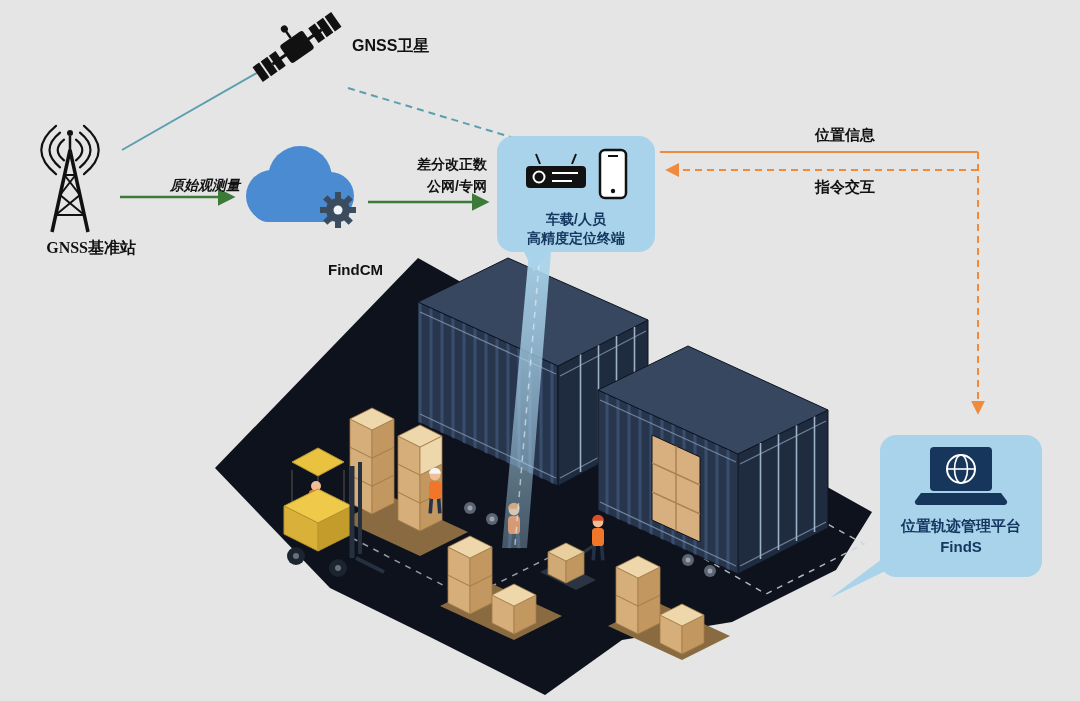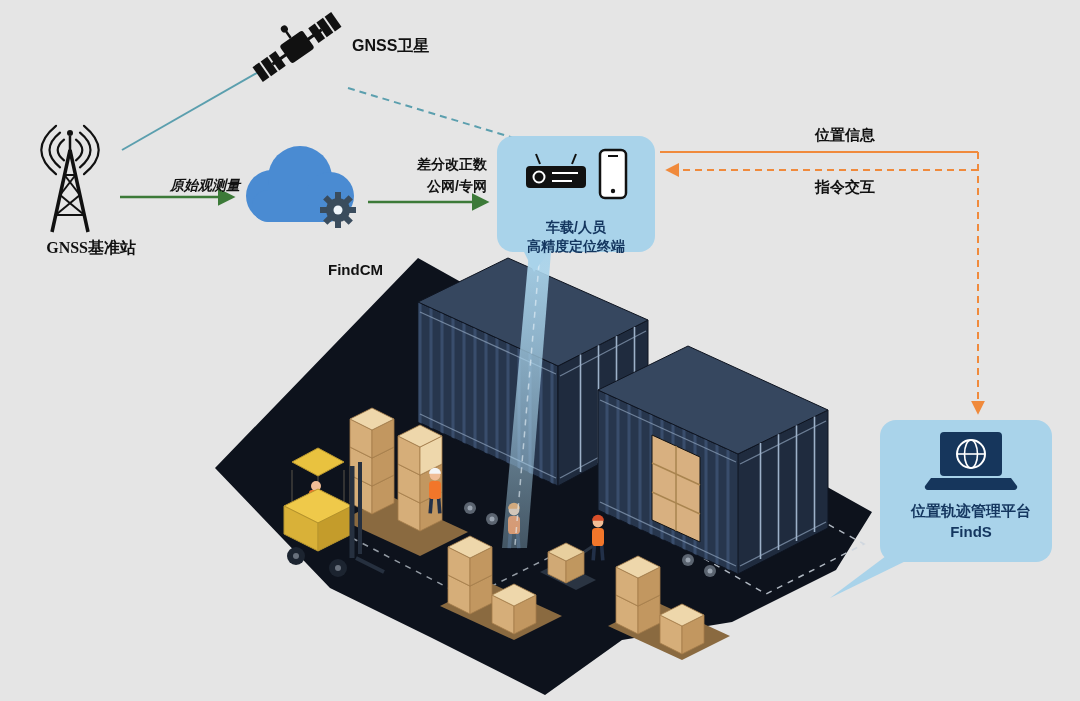--- a/index.html
+++ b/index.html
@@ -265,25 +265,25 @@
       <circle cx="15" cy="25" r="5.5" stroke="#fff" stroke-width="2" fill="none"></circle>
       <line x1="28" y1="21" x2="54" y2="21" stroke="#fff" stroke-width="2"></line>
       <line x1="28" y1="29" x2="48" y2="29" stroke="#fff" stroke-width="2"></line>
     </svg>
     <svg width="30" height="52" viewBox="0 0 30 52">
       <rect x="2" y="2" width="26" height="48" rx="5" fill="#fff" stroke="#111" stroke-width="2.5"></rect>
       <line x1="10" y1="8" x2="20" y2="8" stroke="#111" stroke-width="2"></line>
       <circle cx="15" cy="43" r="2.2" fill="#111"></circle>
     </svg>
   </div>
-  <div class="txt" style="margin-top:18px;">车载/人员</div>
+  <div class="txt" style="margin-top:10px;">车载/人员</div>
   <div class="txt">高精度定位终端</div>
 </div>
 
-<div class="bubble" style="left:880px;top:420px;width:162px;height:142px;padding-left:10px;">
+<div class="bubble" style="left:880px;top:435px;width:162px;height:142px;">
   <svg width="96" height="60" viewBox="0 0 96 60" style="margin-top:12px;">
     <rect x="17" y="0" width="62" height="44" rx="4" fill="#16365c"></rect>
     <g stroke="#fff" fill="none">
       <circle cx="48" cy="22" r="14" stroke-width="2"></circle>
       <ellipse cx="48" cy="22" rx="6.5" ry="14" stroke-width="1.6"></ellipse>
       <line x1="34" y1="22" x2="62" y2="22" stroke-width="1.6"></line>
     </g>
     <path d="M8,46 h80 l6,8 a3,3 0 0 1 -3,4 H5 a3,3 0 0 1 -3,-4 z" fill="#16365c"></path>
   </svg>
   <div class="txt" style="font-size:15px;line-height:21px;margin-top:8px;">位置轨迹管理平台</div>

